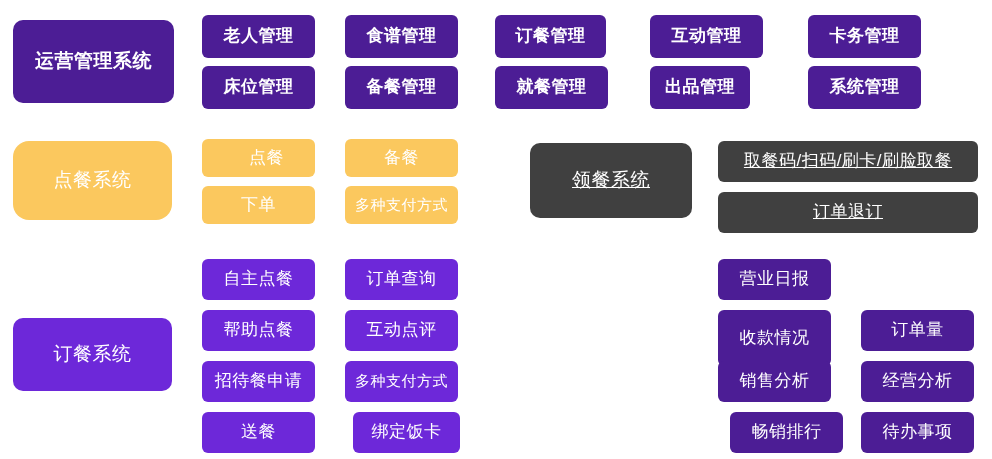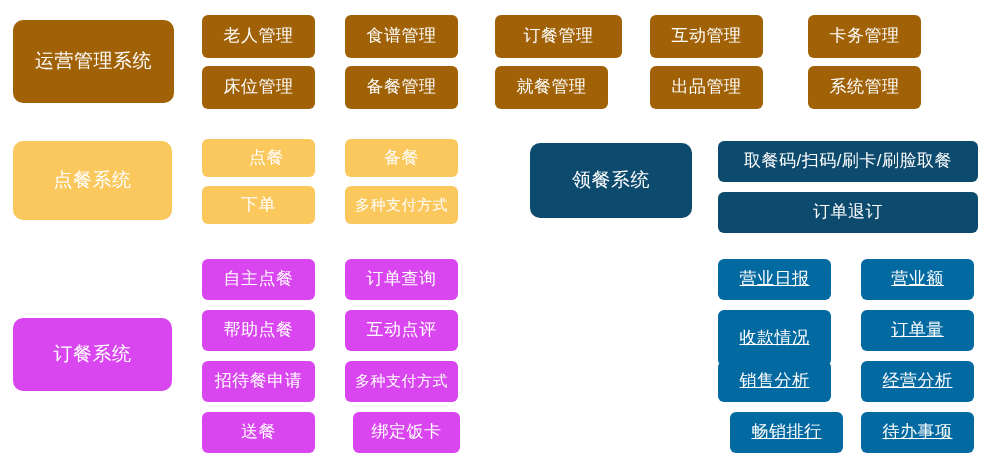--- a/index.html
+++ b/index.html
@@ -34,59 +34,58 @@
   .main-box {
     border-radius: 10px;
     font-size: 19px;
     text-align: right;
   }
   .sub-box {
     border-radius: 6px;
     font-size: 17px;
   }
   
-  .g-green  { background: #a16207; }
+  .g-green  { background: #4c1d95; font-weight: bold; }
   .g-yellow { background: #fbc85e; }
-  .g-orange { background: #0c4a6e; }
-  .g-red    { background: #d946ef; }
-  .g-blue   { background: #0369a1; text-decoration: underline; }
+  .g-orange { background: #404040; text-decoration: underline; }
+  .g-red    { background: #6d28d9; }
+  .g-blue   { background: #4c1d95; }
 </style>
 </head>
 <body>
 
 <div id="canvas" style="width: 992px; height: 459px; background: rgb(255, 255, 255);">
     <div class="box main-box g-green" style="left: 13px; top: 20px; width: 161px; height: 83px;">运营管理系统</div>
     <div class="box sub-box g-green" style="left: 202px; top: 15px; width: 113px; height: 43px;">老人管理</div>
     <div class="box sub-box g-green" style="left: 345px; top: 15px; width: 113px; height: 43px;">食谱管理</div>
-    <div class="box sub-box g-green" style="left: 495px; top: 15px; width: 127px; height: 43px;">订餐管理</div>
+    <div class="box sub-box g-green" style="left: 495px; top: 15px; width: 111px; height: 43px;">订餐管理</div>
     <div class="box sub-box g-green" style="left: 650px; top: 15px; width: 113px; height: 43px;">互动管理</div>
     <div class="box sub-box g-green" style="left: 808px; top: 15px; width: 113px; height: 43px;">卡务管理</div>
     <div class="box sub-box g-green" style="left: 202px; top: 66px; width: 113px; height: 43px;">床位管理</div>
     <div class="box sub-box g-green" style="left: 345px; top: 66px; width: 113px; height: 43px;">备餐管理</div>
     <div class="box sub-box g-green" style="left: 495px; top: 66px; width: 113px; height: 43px;">就餐管理</div>
-    <div class="box sub-box g-green" style="left: 650px; top: 66px; width: 113px; height: 43px;">出品管理</div>
+    <div class="box sub-box g-green" style="left: 650px; top: 66px; width: 100px; height: 43px;">出品管理</div>
     <div class="box sub-box g-green" style="left: 808px; top: 66px; width: 113px; height: 43px;">系统管理</div>
-    <div class="box main-box g-yellow" style="left: 13px; top: 141px; width: 159px; height: 79px;">点餐系统</div>
+    <div class="box main-box g-yellow" style="left: 13px; top: 141px; width: 159px; height: 79px; border-radius: 16px;">点餐系统</div>
     <div class="box sub-box g-yellow" style="left: 202px; top: 139px; width: 113px; height: 38px; padding-left: 16px;">点餐</div>
     <div class="box sub-box g-yellow" style="left: 345px; top: 139px; width: 113px; height: 38px;">备餐</div>
     <div class="box sub-box g-yellow" style="left: 202px; top: 186px; width: 113px; height: 38px;">下单</div>
     <div class="box sub-box g-yellow" style="left: 345px; top: 186px; width: 113px; height: 38px; font-size: 15px;">多种支付方式</div>
     <div class="box main-box g-orange" style="left: 530px; top: 143px; width: 162px; height: 75px;">领餐系统</div>
     <div class="box sub-box g-orange" style="left: 718px; top: 141px; width: 260px; height: 41px; font-size: 17px;">取餐码/扫码/刷卡/刷脸取餐</div>
     <div class="box sub-box g-orange" style="left: 718px; top: 192px; width: 260px; height: 41px;">订单退订</div>
     <div class="box main-box g-red" style="left: 13px; top: 318px; width: 159px; height: 73px;">订餐系统</div>
     <div class="box sub-box g-red" style="left: 202px; top: 259px; width: 113px; height: 41px;">自主点餐</div>
     <div class="box sub-box g-red" style="left: 345px; top: 259px; width: 113px; height: 41px;">订单查询</div>
     <div class="box sub-box g-red" style="left: 202px; top: 310px; width: 113px; height: 41px;">帮助点餐</div>
     <div class="box sub-box g-red" style="left: 345px; top: 310px; width: 113px; height: 41px;">互动点评</div>
     <div class="box sub-box g-red" style="left: 202px; top: 361px; width: 113px; height: 41px;">招待餐申请</div>
     <div class="box sub-box g-red" style="left: 345px; top: 361px; width: 113px; height: 41px; font-size: 15px;">多种支付方式</div>
     <div class="box sub-box g-red" style="left: 202px; top: 412px; width: 113px; height: 41px;">送餐</div>
     <div class="box sub-box g-red" style="left: 353px; top: 412px; width: 107px; height: 41px;">绑定饭卡</div>
     <div class="box sub-box g-blue" style="left: 718px; top: 259px; width: 113px; height: 41px;">营业日报</div>
-    <div class="box sub-box g-blue" style="left: 861px; top: 259px; width: 113px; height: 41px;">营业额</div>
     <div class="box sub-box g-blue" style="left: 718px; top: 310px; width: 113px; height: 56px;">收款情况</div>
     <div class="box sub-box g-blue" style="left: 861px; top: 310px; width: 113px; height: 41px;">订单量</div>
     <div class="box sub-box g-blue" style="left: 718px; top: 361px; width: 113px; height: 41px;">销售分析</div>
     <div class="box sub-box g-blue" style="left: 861px; top: 361px; width: 113px; height: 41px;">经营分析</div>
     <div class="box sub-box g-blue" style="left: 718px; top: 412px; width: 113px; height: 41px; margin-left: 12px;">畅销排行</div>
     <div class="box sub-box g-blue" style="left: 861px; top: 412px; width: 113px; height: 41px;">待办事项</div>
   </div>
 
 </body></html>

